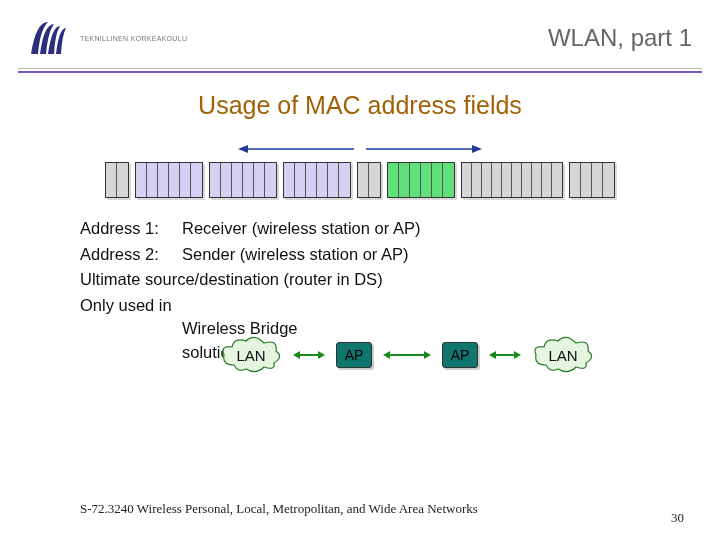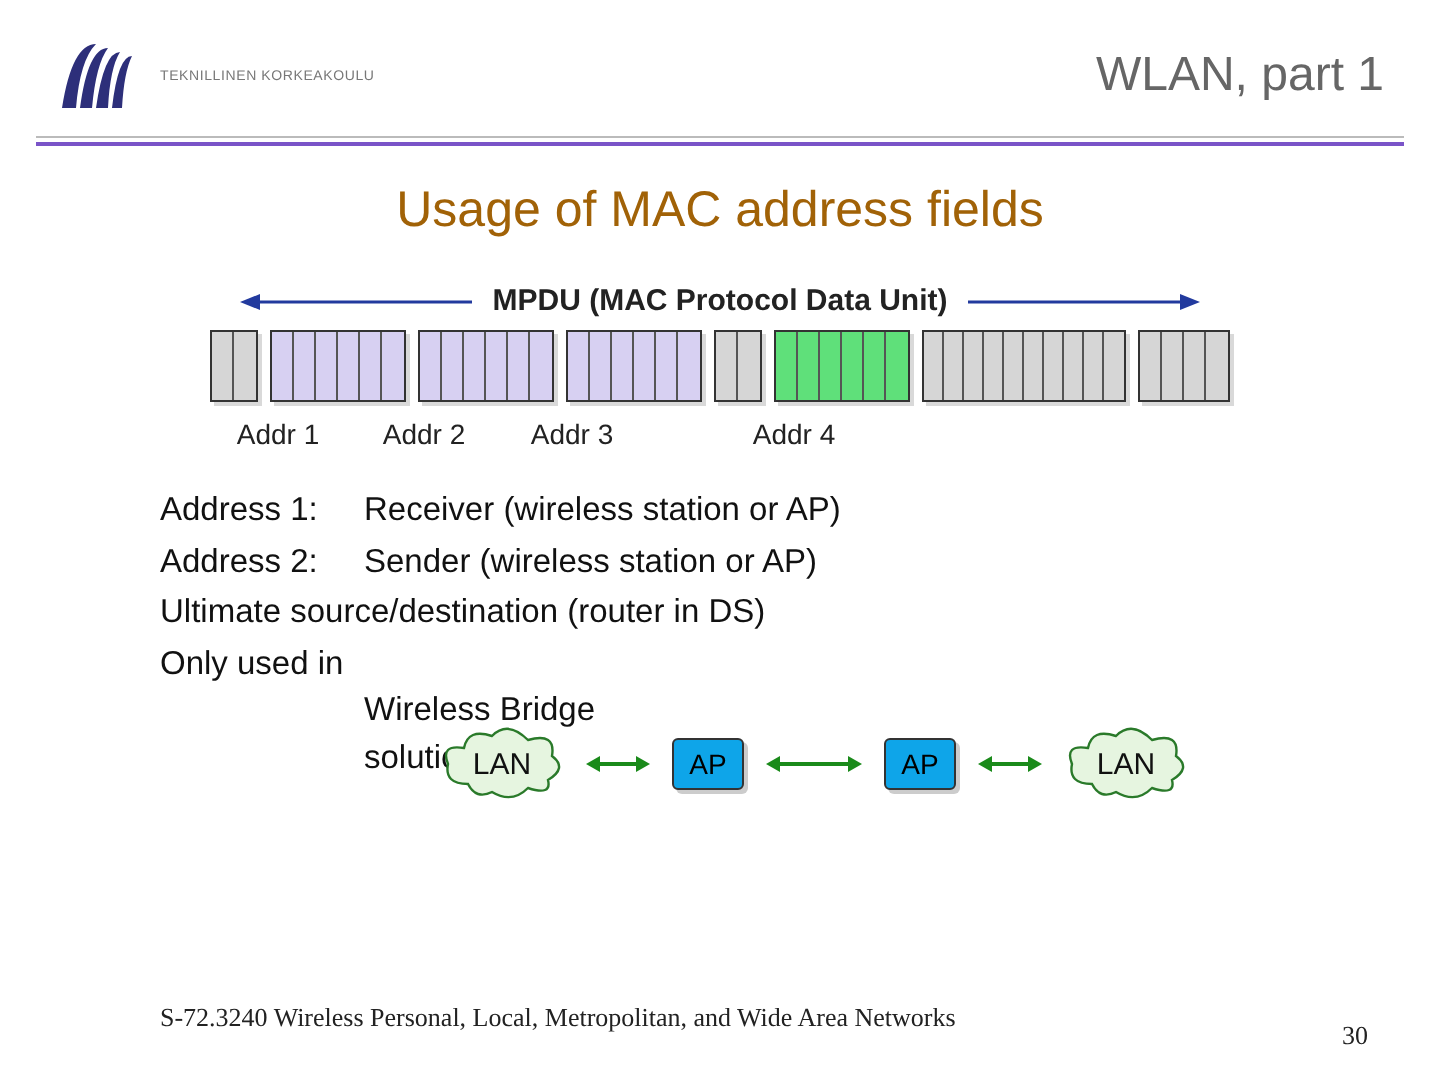--- a/index.html
+++ b/index.html
@@ -82,21 +82,21 @@
     width: 62px; height: 40px;
   }
   .cloud svg { position: absolute; inset: 0; }
   .cloud .txt {
     position: absolute; inset: 0; display:flex; align-items:center; justify-content:center;
     font-size: 15px; color:#111;
   }
   .ap {
     width: 36px; height: 26px;
     border: 1px solid #333;
-    background: #0ea5e9;
+    background: #0f766e;
     box-shadow: 2px 2px 0 rgba(0,0,0,.2);
     display:flex; align-items:center; justify-content:center;
     border-radius: 3px;
     font-size: 14px;
   }
   .dbl-arrow { }
 
   .footer {
     position: absolute; left: 0; right: 0; bottom: 14px;
     display: flex; align-items: center;
@@ -127,21 +127,20 @@
 <hr class="hr2">
 
 <div class="slide-title">Usage of MAC address fields</div>
 
 <div class="mpdu-area">
   <div class="mpdu-label-row">
     <svg class="arrow-svg" width="120" height="14">
       <line x1="10" y1="7" x2="118" y2="7" stroke="#223a9e" stroke-width="1.5"></line>
       <polygon points="2,7 12,3 12,11" fill="#223a9e"></polygon>
     </svg>
-    <span class="mpdu-label">MPDU (MAC Protocol Data Unit)</span>
     <svg class="arrow-svg" width="120" height="14">
       <line x1="2" y1="7" x2="110" y2="7" stroke="#223a9e" stroke-width="1.5"></line>
       <polygon points="118,7 108,3 108,11" fill="#223a9e"></polygon>
     </svg>
   </div>
 
   <div class="frame-row">
     <div class="seg">
       <div class="byte bg-gray w11"></div>
         <div class="byte bg-gray w11"></div>
@@ -195,28 +194,20 @@
         <div class="byte bg-gray w10"></div>
     </div>
     <div class="seg">
       <div class="byte bg-gray w11"></div>
         <div class="byte bg-gray w11"></div>
         <div class="byte bg-gray w11"></div>
         <div class="byte bg-gray w11"></div>
     </div>
   </div>
 
-  <div class="addr-labels">
-    <div class="al" style="width:44px"></div>
-    <div class="al" style="width:70px">Addr 1</div>
-    <div class="al" style="width:76px">Addr 2</div>
-    <div class="al" style="width:72px">Addr 3</div>
-    <div class="al" style="width:40px"></div>
-    <div class="al" style="width:70px">Addr 4</div>
-  </div>
 </div>
 
 <div class="desc">
   <div class="row">
     <span class="lbl">Address 1:</span>
     <span>Receiver (wireless station or AP)</span>
   </div>
   <div class="row">
     <span class="lbl">Address 2:</span>
     <span>Sender (wireless station or AP)</span>

